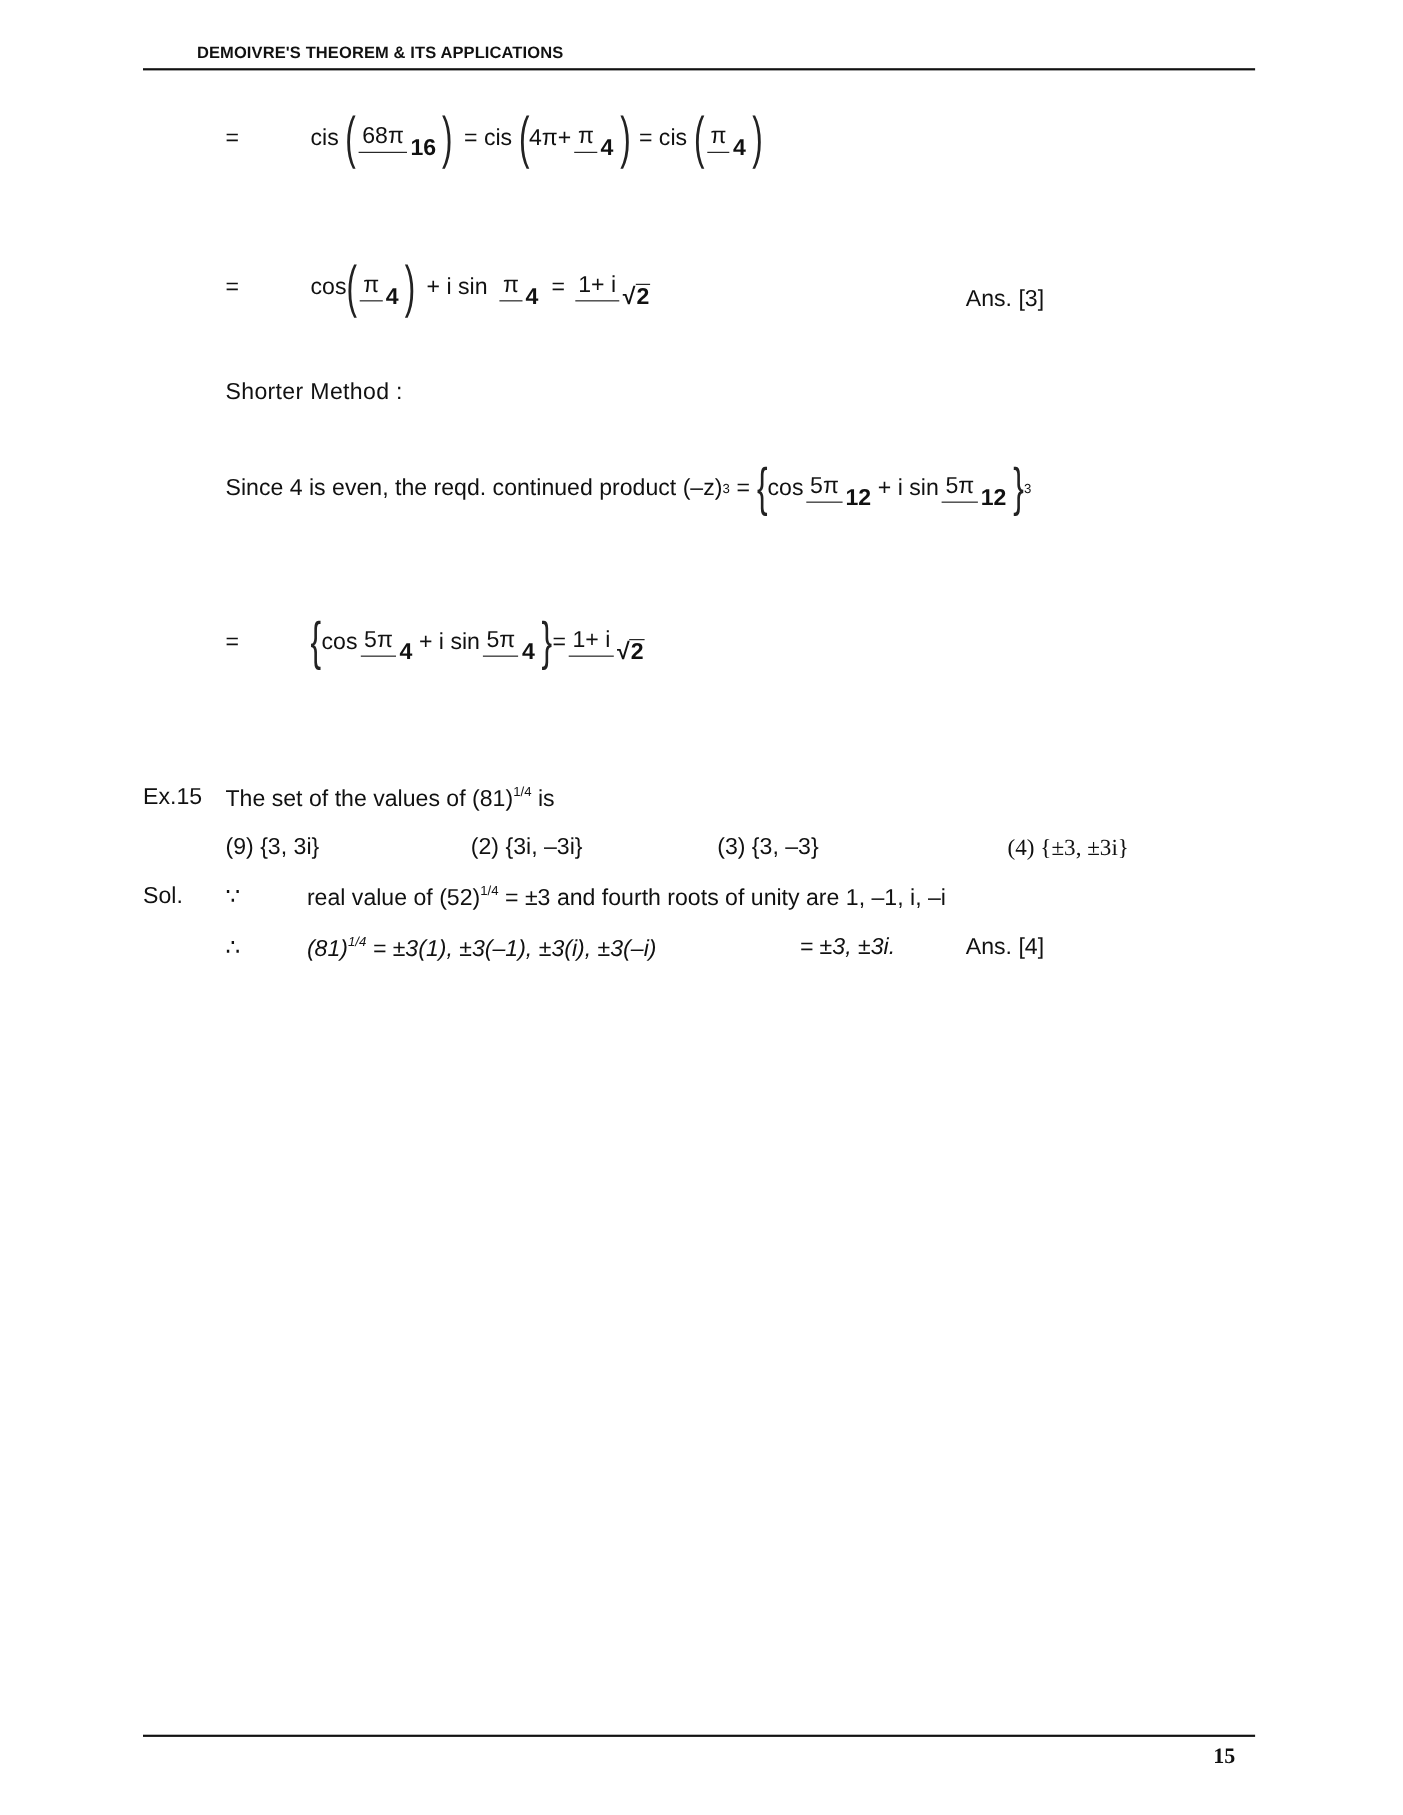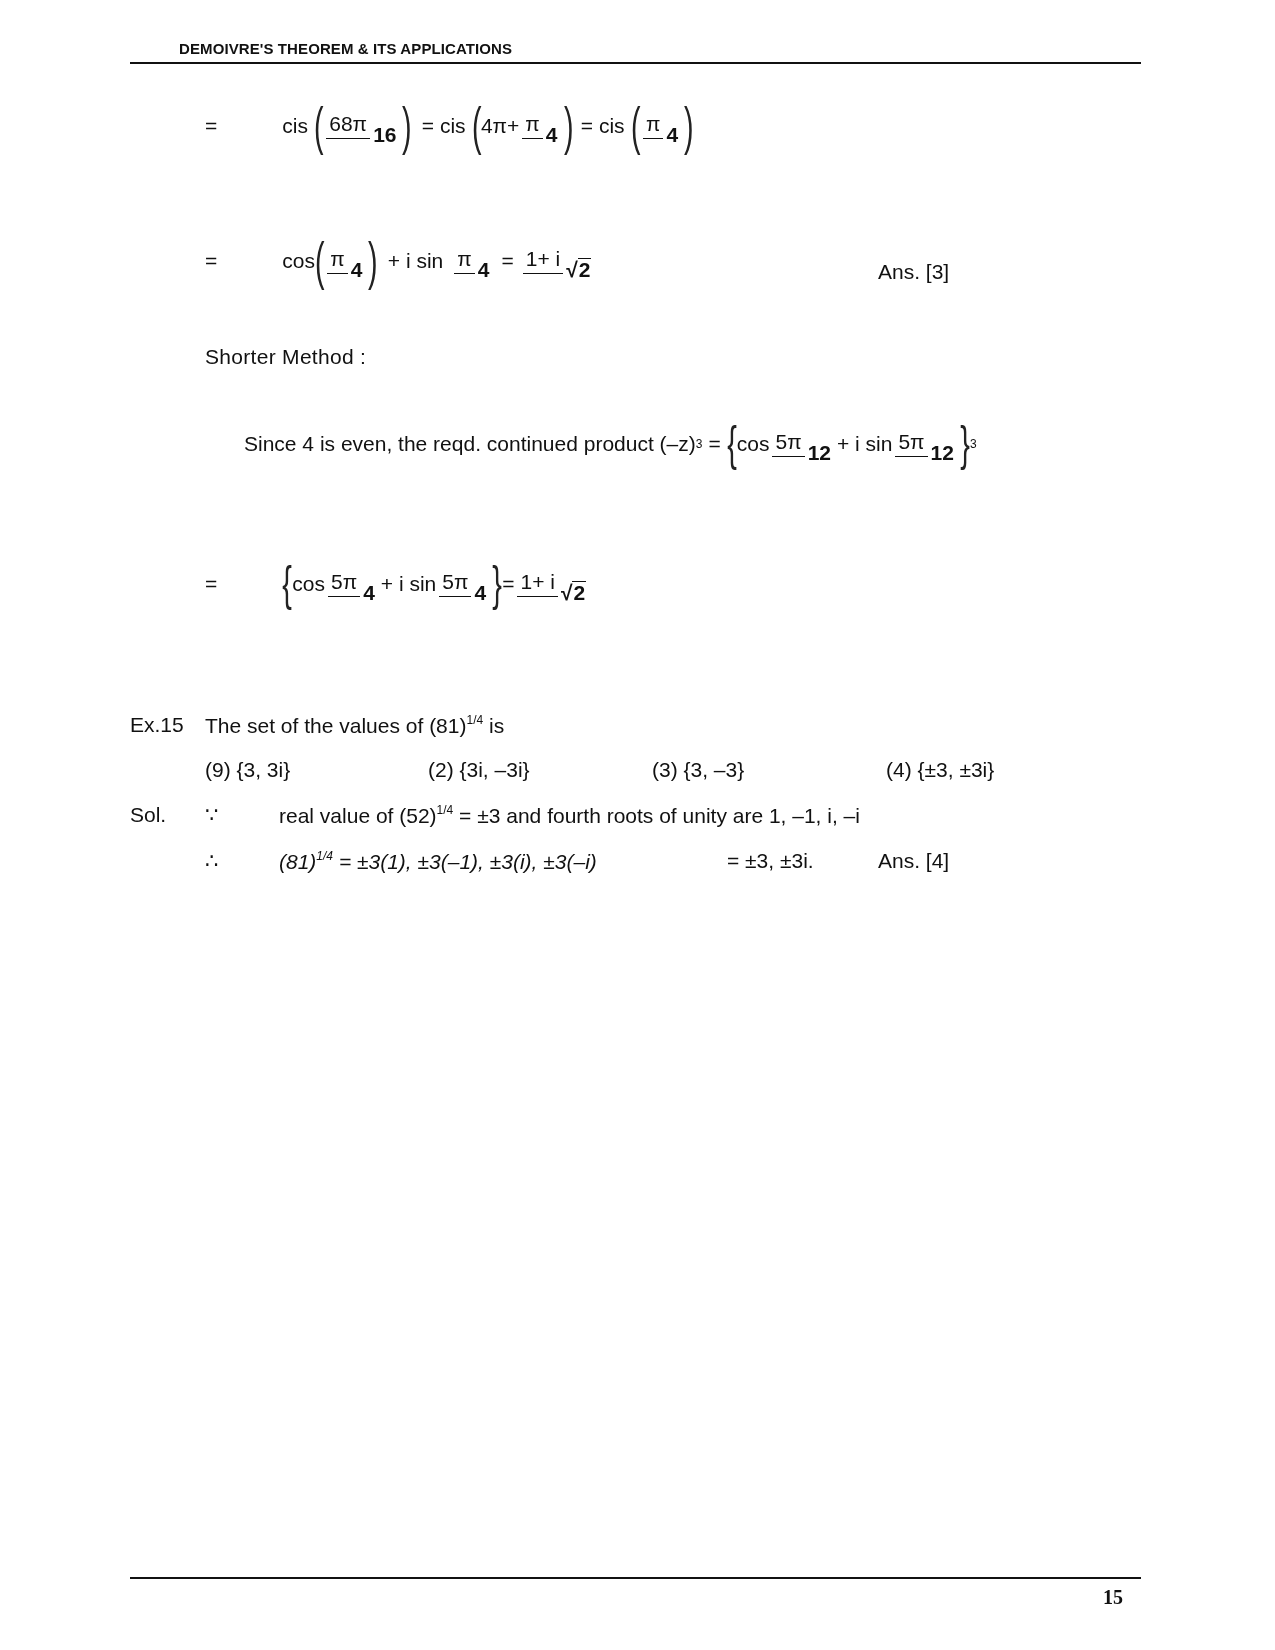--- a/index.html
+++ b/index.html
@@ -86,21 +86,21 @@
     <span class="den sqrt">
       <span class="rad">√</span>
       <span class="under">2</span>
     </span>
   </span>
 </div>
 <div class="abs txt b" style="left:878px; top:260px;">Ans. [3]</div>
 
 <div class="abs txt b" style="left:205px; top:345px; letter-spacing:0.3px;">Shorter Method :</div>
 
-<div class="row" style="left:205px; top:420px;margin-left:39px;">
+<div class="row" style="left:205px; top:420px;">
   <span>Since 4 is even, the reqd. continued product (–z)</span>
   <span class="sup">3</span>
   <span class="gap" style="width:6px"></span>
   <span>=</span>
   <span class="gap" style="width:6px"></span>
   <span class="brace">{</span>
   <span>cos</span>
   <span class="frac">
     <span class="num">5π</span>
     <span class="den">12</span>
@@ -140,29 +140,29 @@
 </div>
 
 <div class="abs txt b" style="left:130px; top:713px;">Ex.15</div>
 <div class="abs txt" style="left:205px; top:713px;">
   <span>The set of the values of (81)</span><span class="sup">1/4</span><span> is</span>
 </div>
 
 <div class="abs txt" style="left:205px; top:758px;">(9) {3, 3i}</div>
 <div class="abs txt" style="left:428px; top:758px;">(2) {3i, –3i}</div>
 <div class="abs txt" style="left:652px; top:758px;">(3) {3, –3}</div>
-<div class="abs txt" style="left:886px; top:758px;">(4) {±3, ±3i}</div>
+<div class="abs txt" style="left:916px; top:758px;font-family:Liberation Serif, serif;">(4) {±3, ±3i}</div>
 
 <div class="abs txt b" style="left:130px; top:803px;">Sol.</div>
 <div class="abs txt" style="left:205px; top:803px;">∵</div>
 <div class="abs txt" style="left:279px; top:803px;">
   <span>real value of (52)</span><span class="sup">1/4</span><span> = ±3 and fourth roots of unity are 1, –1, i, –i</span>
 </div>
 
 <div class="abs txt" style="left:205px; top:849px;">∴</div>
 <div class="abs txt" style="left:279px; top:849px;font-style:italic;">
   <span>(81)</span><span class="sup">1/4</span><span> = ±3(1), ±3(–1), ±3(i), ±3(–i)</span>
 </div>
-<div class="abs txt" style="left:727px; top:849px;">= ±3, ±3i.</div>
+<div class="abs txt" style="left:727px; top:849px;font-style:italic;">= ±3, ±3i.</div>
 <div class="abs txt b" style="left:878px; top:849px;">Ans. [4]</div>
 
 <div class="rule" style="top:1577px;"></div>
 <div class="abs page-number">15</div>
 
 </body></html>

